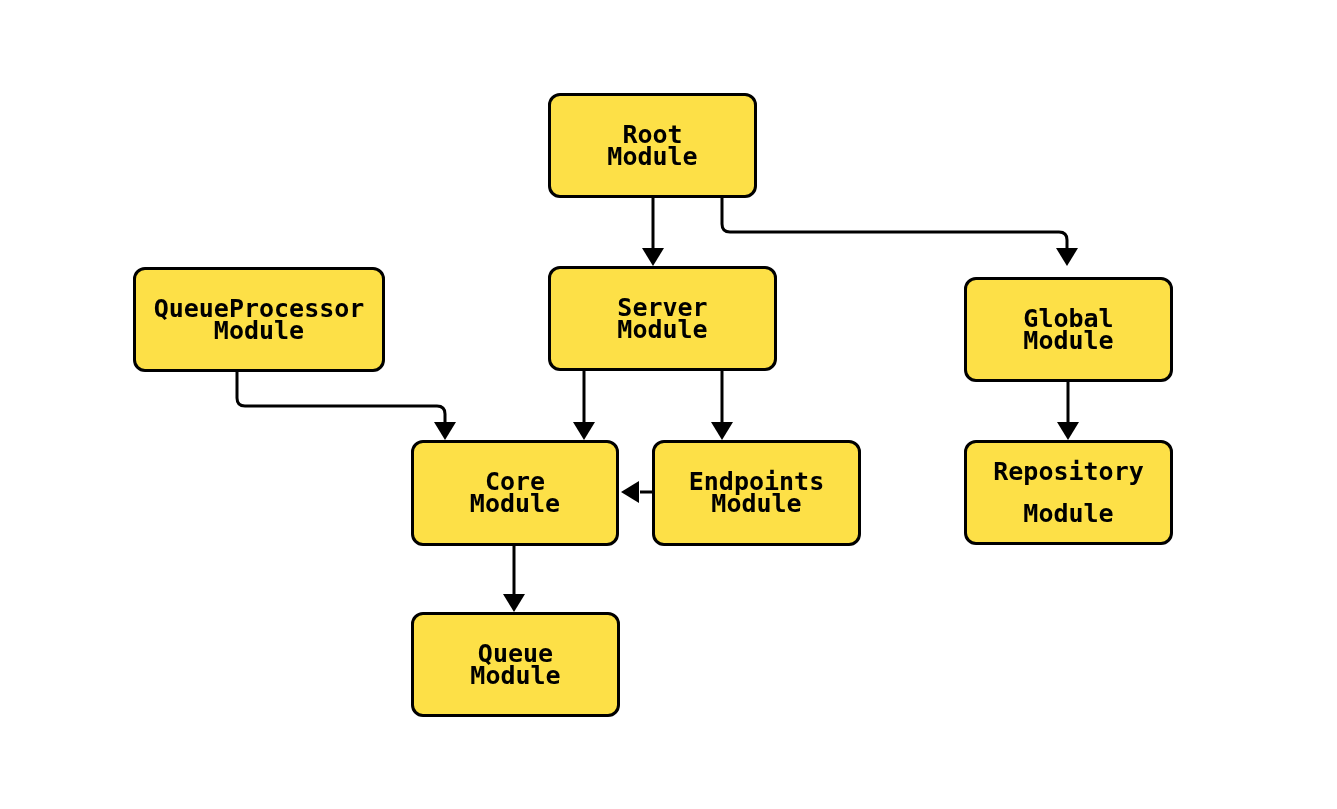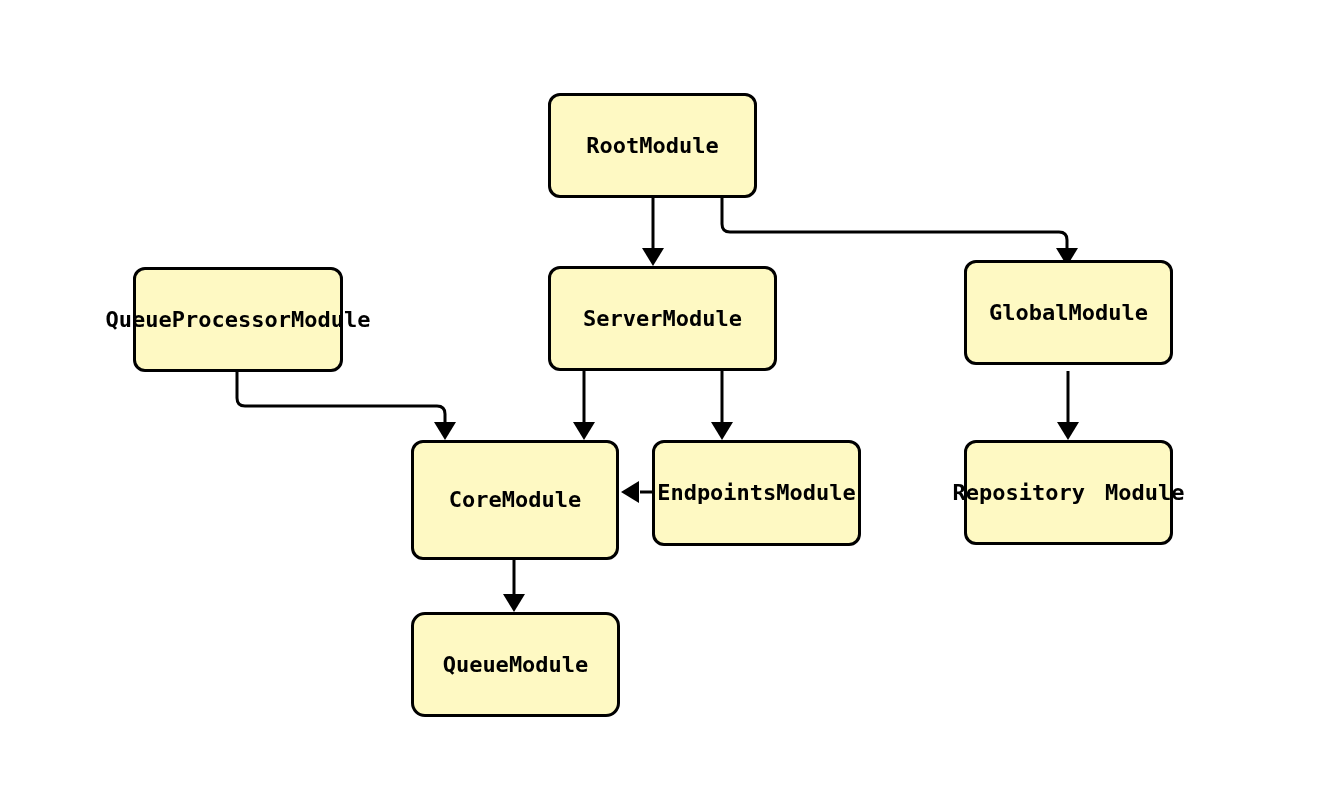--- a/index.html
+++ b/index.html
@@ -21,44 +21,44 @@
     stroke: #000000;
     stroke-width: 3;
   }
   .edge-layer polygon {
     fill: #000000;
     stroke: none;
   }
   .node {
     position: absolute;
     box-sizing: border-box;
-    background: #fef9c3;
+    background: #fde047;
     border: 3px solid #000000;
     border-radius: 12px;
     display: flex;
-    flex-direction: row;
+    flex-direction: column;
     align-items: center;
     justify-content: center;
     text-align: center;
     color: #000000;
     font-weight: bold;
-    font-size: 22px;
+    font-size: 25px;
     line-height: 22px;
   }
   .node span { display: block; }
 
   
   .n-root          { left: 548px; top:  93px; width: 209px; height: 105px; }
-  .n-queueproc     { left: 133px; top: 267px; width: 210px; height: 105px; }
+  .n-queueproc     { left: 133px; top: 267px; width: 252px; height: 105px; }
   .n-server        { left: 548px; top: 266px; width: 229px; height: 105px; }
-  .n-global        { left: 964px; top: 260px; width: 209px; height: 105px; }
-  .n-core          { left: 411px; top: 440px; width: 208px; height: 120px; justify-content: center; }
+  .n-global        { left: 964px; top: 277px; width: 209px; height: 105px; }
+  .n-core          { left: 411px; top: 440px; width: 208px; height: 106px; justify-content: center; }
   .n-endpoints     { left: 652px; top: 440px; width: 209px; height: 106px; }
   .n-repository    { left: 964px; top: 440px; width: 209px; height: 105px; gap: 20px; }
-  .n-queue         { left: 411px; top: 612px; width: 209px; height: 105px; border-radius: 14px; }
+  .n-queue         { left: 411px; top: 612px; width: 209px; height: 105px; }
 </style>
 </head>
 <body>
 
 <div class="canvas">
 
   <svg class="edge-layer" viewBox="0 0 1337 809" xmlns="http://www.w3.org/2000/svg">
 
     <g>
       <path d="M 653 198 L 653 250"></path>

